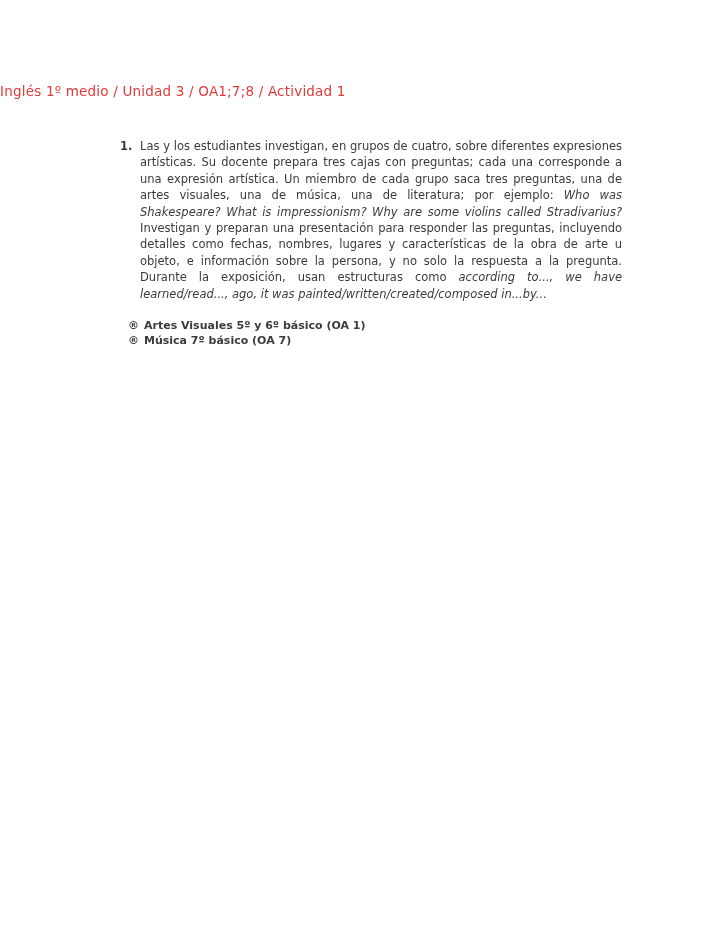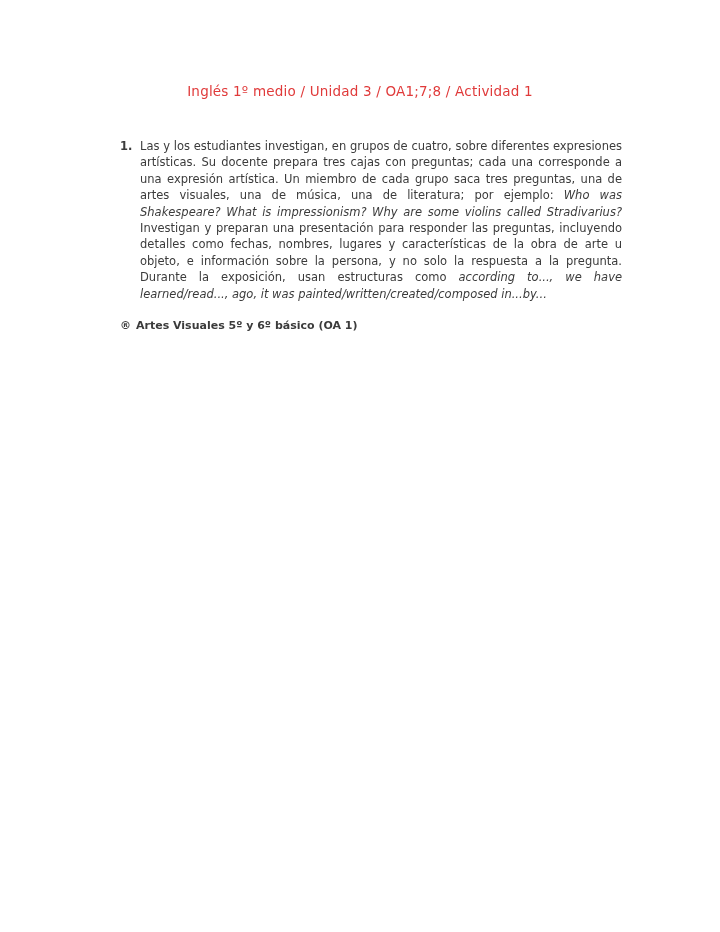--- a/index.html
+++ b/index.html
@@ -14,21 +14,21 @@
     background: #ffffff;
     font-family: "DejaVu Sans", "Liberation Sans", sans-serif;
     overflow: hidden;
   }
   .doc-title {
     position: absolute;
     top: 83px;
     left: 0;
     width: 100%;
     margin: 0;
-    text-align: center;
+    text-align: left;
     font-size: 13.5px;
     font-weight: 400;
     color: var(--color-title, #e03a3a);
     letter-spacing: 0.2px;
   }
   .activity {
     position: absolute;
     top: 138px;
     left: 120px;
     width: 502px;
@@ -48,21 +48,21 @@
     line-height: 16.4px;
     text-align: justify;
     color: var(--color-body, #3b3b3b);
   }
   .activity-text .it {
     font-style: italic;
   }
   .refs {
     position: absolute;
     top: 318px;
-    left: 120px;
+    left: 128px;
     margin: 0;
     padding: 0;
     list-style: none;
     font-size: 11px;
     line-height: 15.4px;
     font-weight: 700;
     color: var(--color-body, #3b3b3b);
   }
   .refs li {
     white-space: nowrap;
@@ -80,15 +80,16 @@
 
   <h1 class="doc-title">Inglés 1º medio / Unidad 3 / OA1;7;8 / Actividad 1</h1>
 
   <div class="activity">
     <span class="activity-number">1.</span>
     <p class="activity-text"><span>Las y los estudiantes investigan, en grupos de cuatro, sobre diferentes expresiones artísticas. Su docente prepara tres cajas con preguntas; cada una corresponde a una expresión artística. Un miembro de cada grupo saca tres preguntas, una de artes visuales, una de música, una de literatura; por ejemplo: </span><span class="it">Who was Shakespeare? What is impressionism? Why are some violins called Stradivarius?</span><span> Investigan y preparan una presentación para responder las preguntas, incluyendo detalles como fechas, nombres, lugares y características de la obra de arte u objeto, e información sobre la persona, y no solo la respuesta a la pregunta. Durante la exposición, usan estructuras como </span><span class="it">according to..., we have learned/read..., ago, it was painted/written/created/composed in...by...</span></p>
   </div>
 
   <ul class="refs">
     <li><span class="bullet">®</span><span>Artes Visuales 5º y 6º básico (OA 1)</span></li>
+    <li><span class="bullet">®</span><span>Música 7º básico (OA 7)</span></li>
   </ul>
 
 </div>
 
 </body></html>

